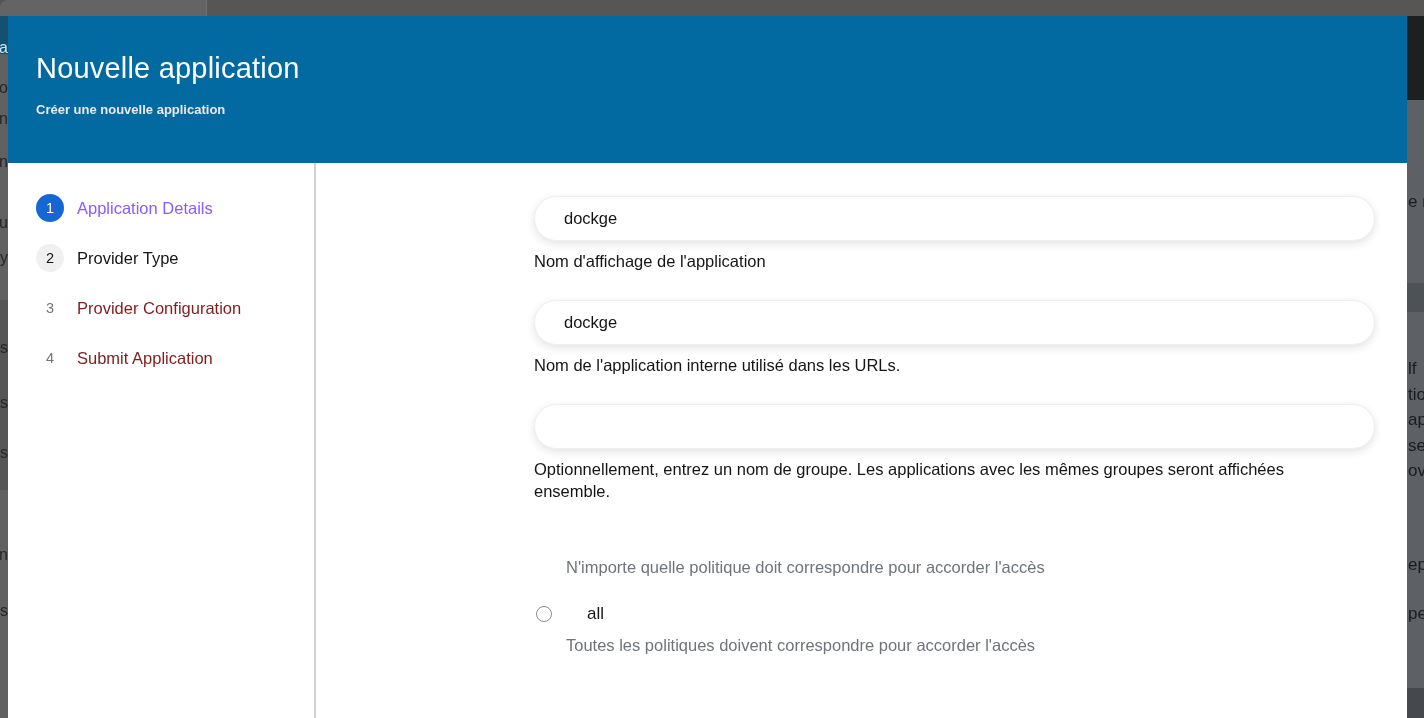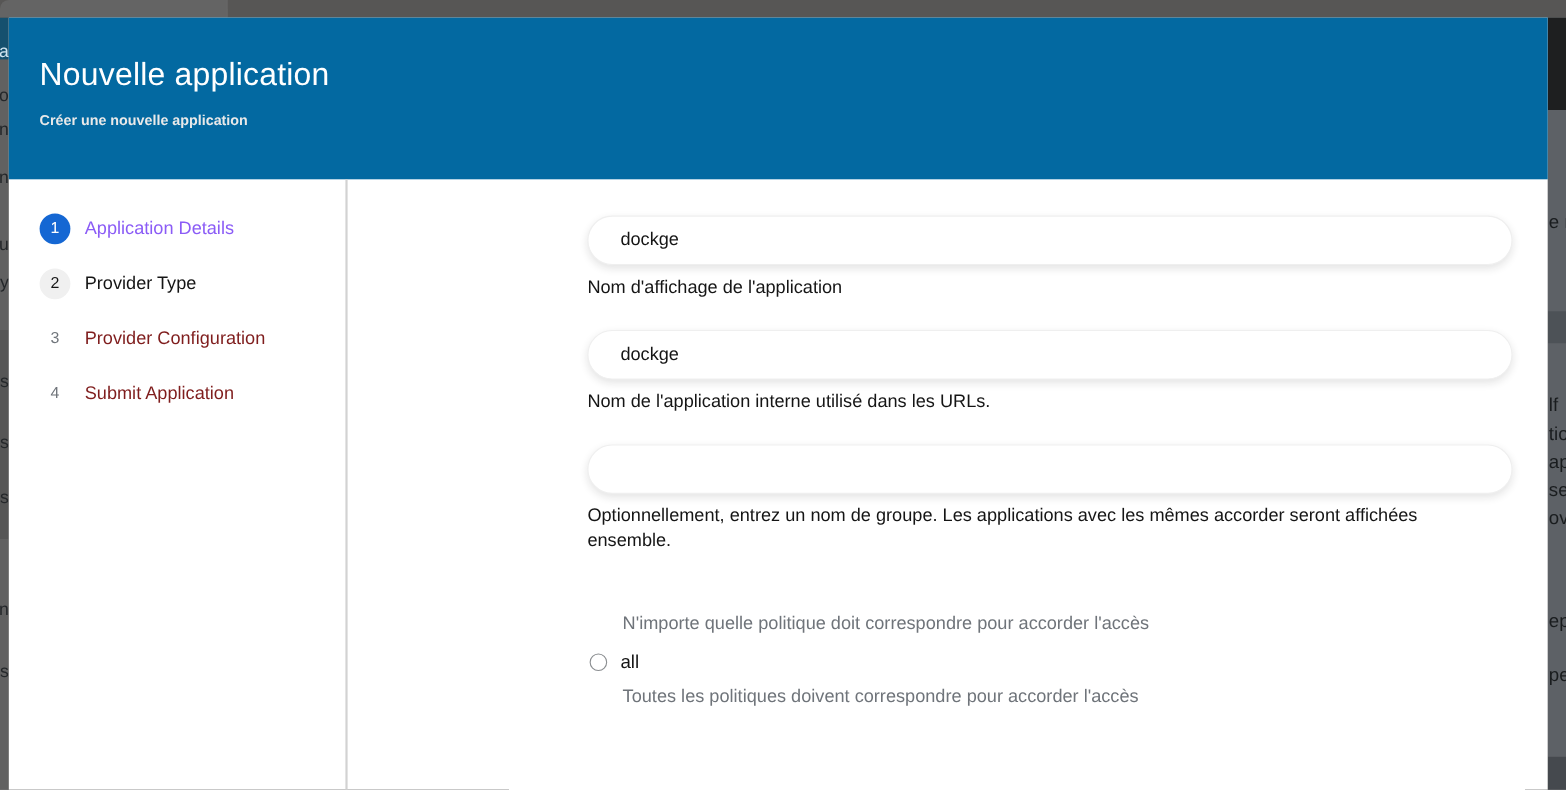--- a/index.html
+++ b/index.html
@@ -57,21 +57,21 @@
   .helper { margin-top:9px; font-size:16.5px; line-height:22px; color:#151515; max-width:820px; }
 
   .radio-group { margin-top:54px; }
   .radio-row { display:flex; align-items:center; height:24px; }
   .radio-circle { width:16px; height:16px; border-radius:50%; background:#fff; position:relative; flex:0 0 auto; margin-left:2px; }
   .radio-circle.checked { border:2px solid #1567d3; }
   .radio-circle.checked::after { content:""; position:absolute; left:2px; top:2px; width:8px; height:8px; border-radius:50%; background:#1567d3; }
   .radio-circle.unchecked { border:1.5px solid #8a8d90; }
   .radio-label { margin-left:12px; font-size:17px; color:#151515; }
   .radio-desc { margin:8px 0 0 32px; font-size:16.5px; line-height:22px; color:#6f747a; }
-  .radio-desc + .radio-row { margin-top:12px; }
+  .radio-desc + .radio-row { margin-top:24px;gap:23px; }
 </style>
 </head>
 <body>
 
 <div class="stage">
 
   <div class="bg-top-strip">
     <div class="seg-left"></div>
   </div>
 
@@ -140,21 +140,21 @@
           <p class="helper">Nom d'affichage de l'application</p>
         </div>
 
         <div class="field-group">
           <input type="text" class="pill-input" value="dockge" style="">
           <p class="helper">Nom de l'application interne utilisé dans les URLs.</p>
         </div>
 
         <div class="field-group">
           <input type="text" class="pill-input" value="" style="">
-          <p class="helper">Optionnellement, entrez un nom de groupe. Les applications avec les mêmes accorder seront affichées ensemble.</p>
+          <p class="helper">Optionnellement, entrez un nom de groupe. Les applications avec les mêmes groupes seront affichées ensemble.</p>
         </div>
 
         <div class="radio-group">
           <p class="radio-desc">N'importe quelle politique doit correspondre pour accorder l'accès</p>
 
           <div class="radio-row">
             <span class="radio-circle unchecked"></span>
             <span class="radio-label">all</span>
           </div>
           <p class="radio-desc">Toutes les politiques doivent correspondre pour accorder l'accès</p>

